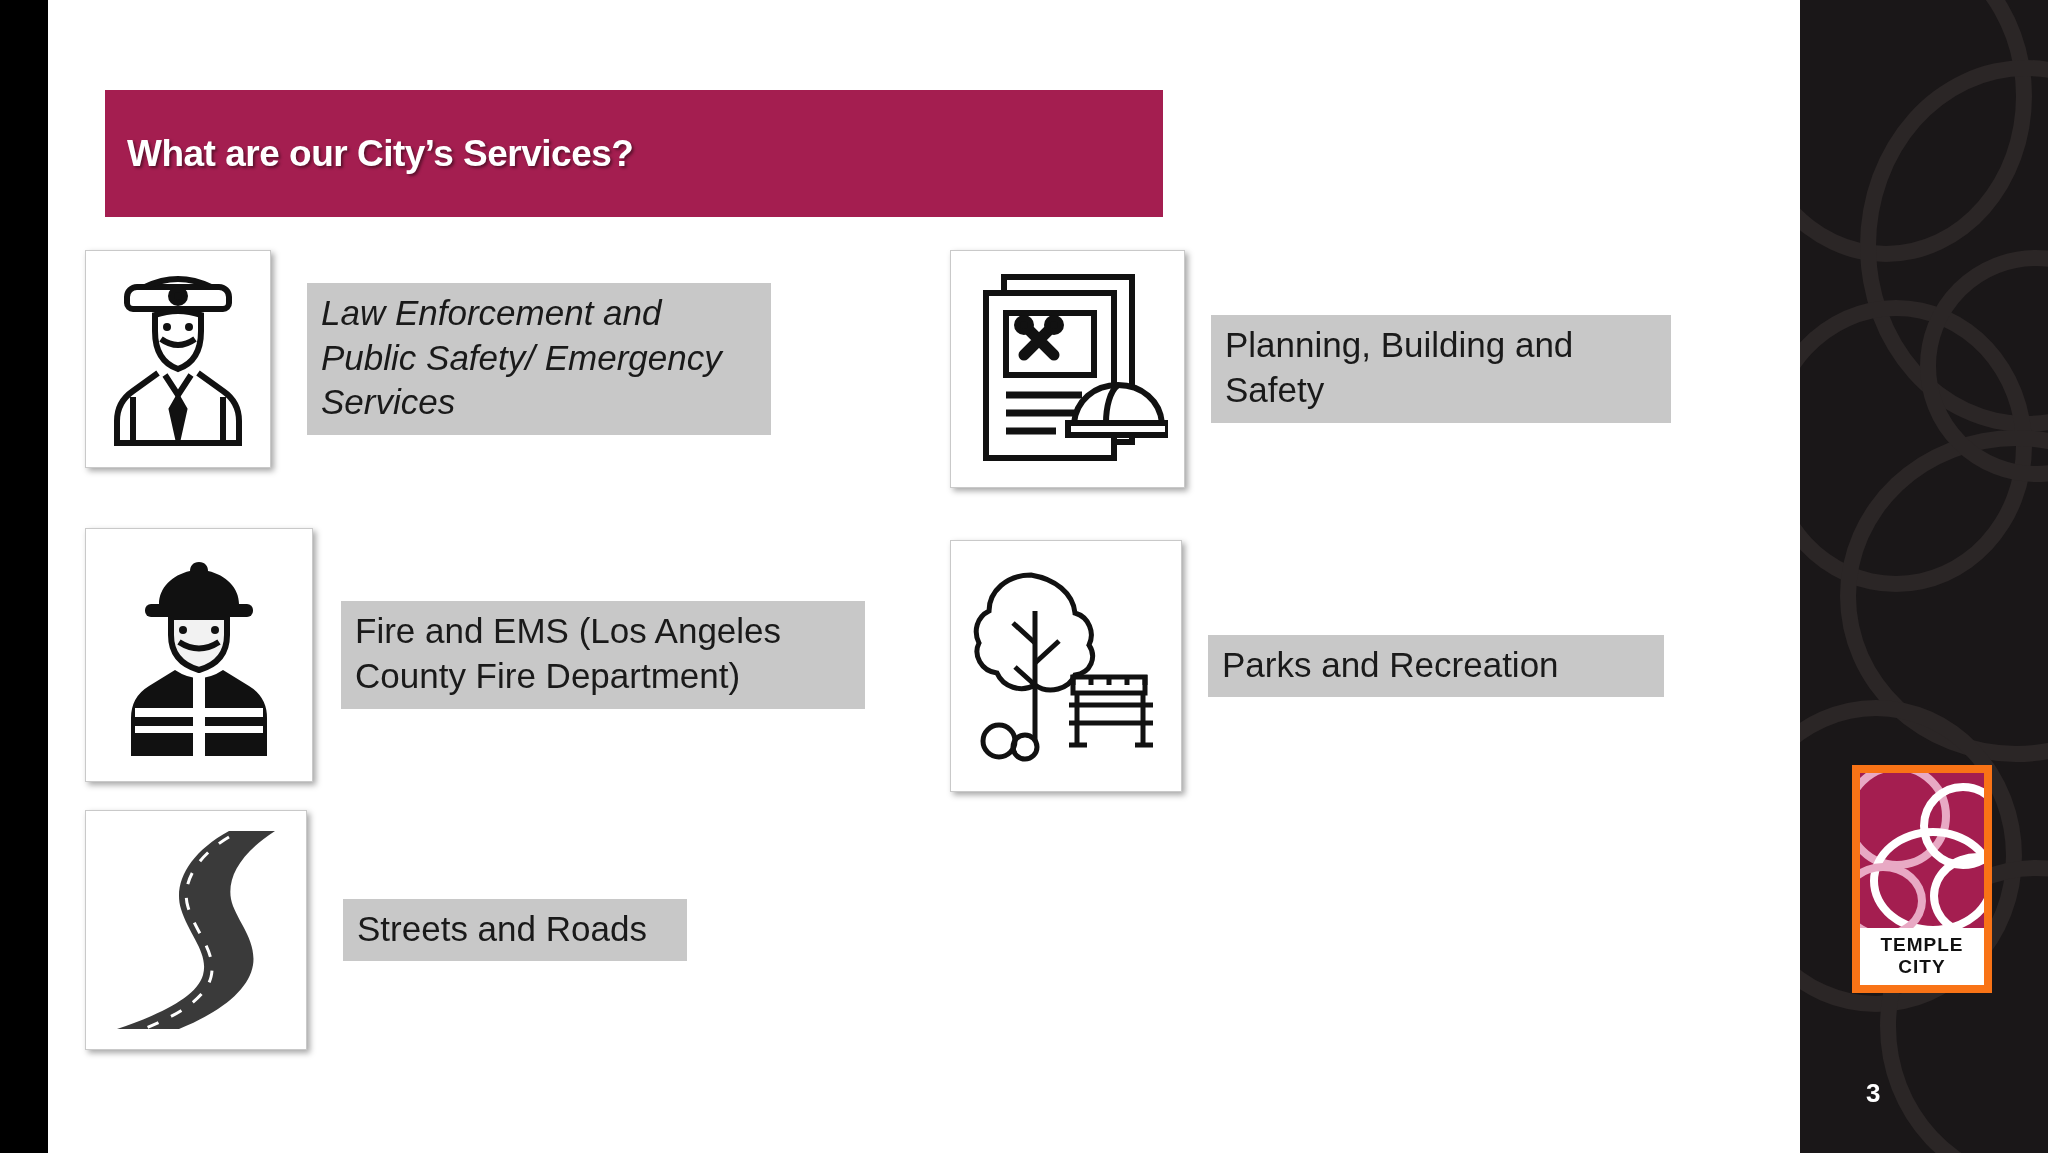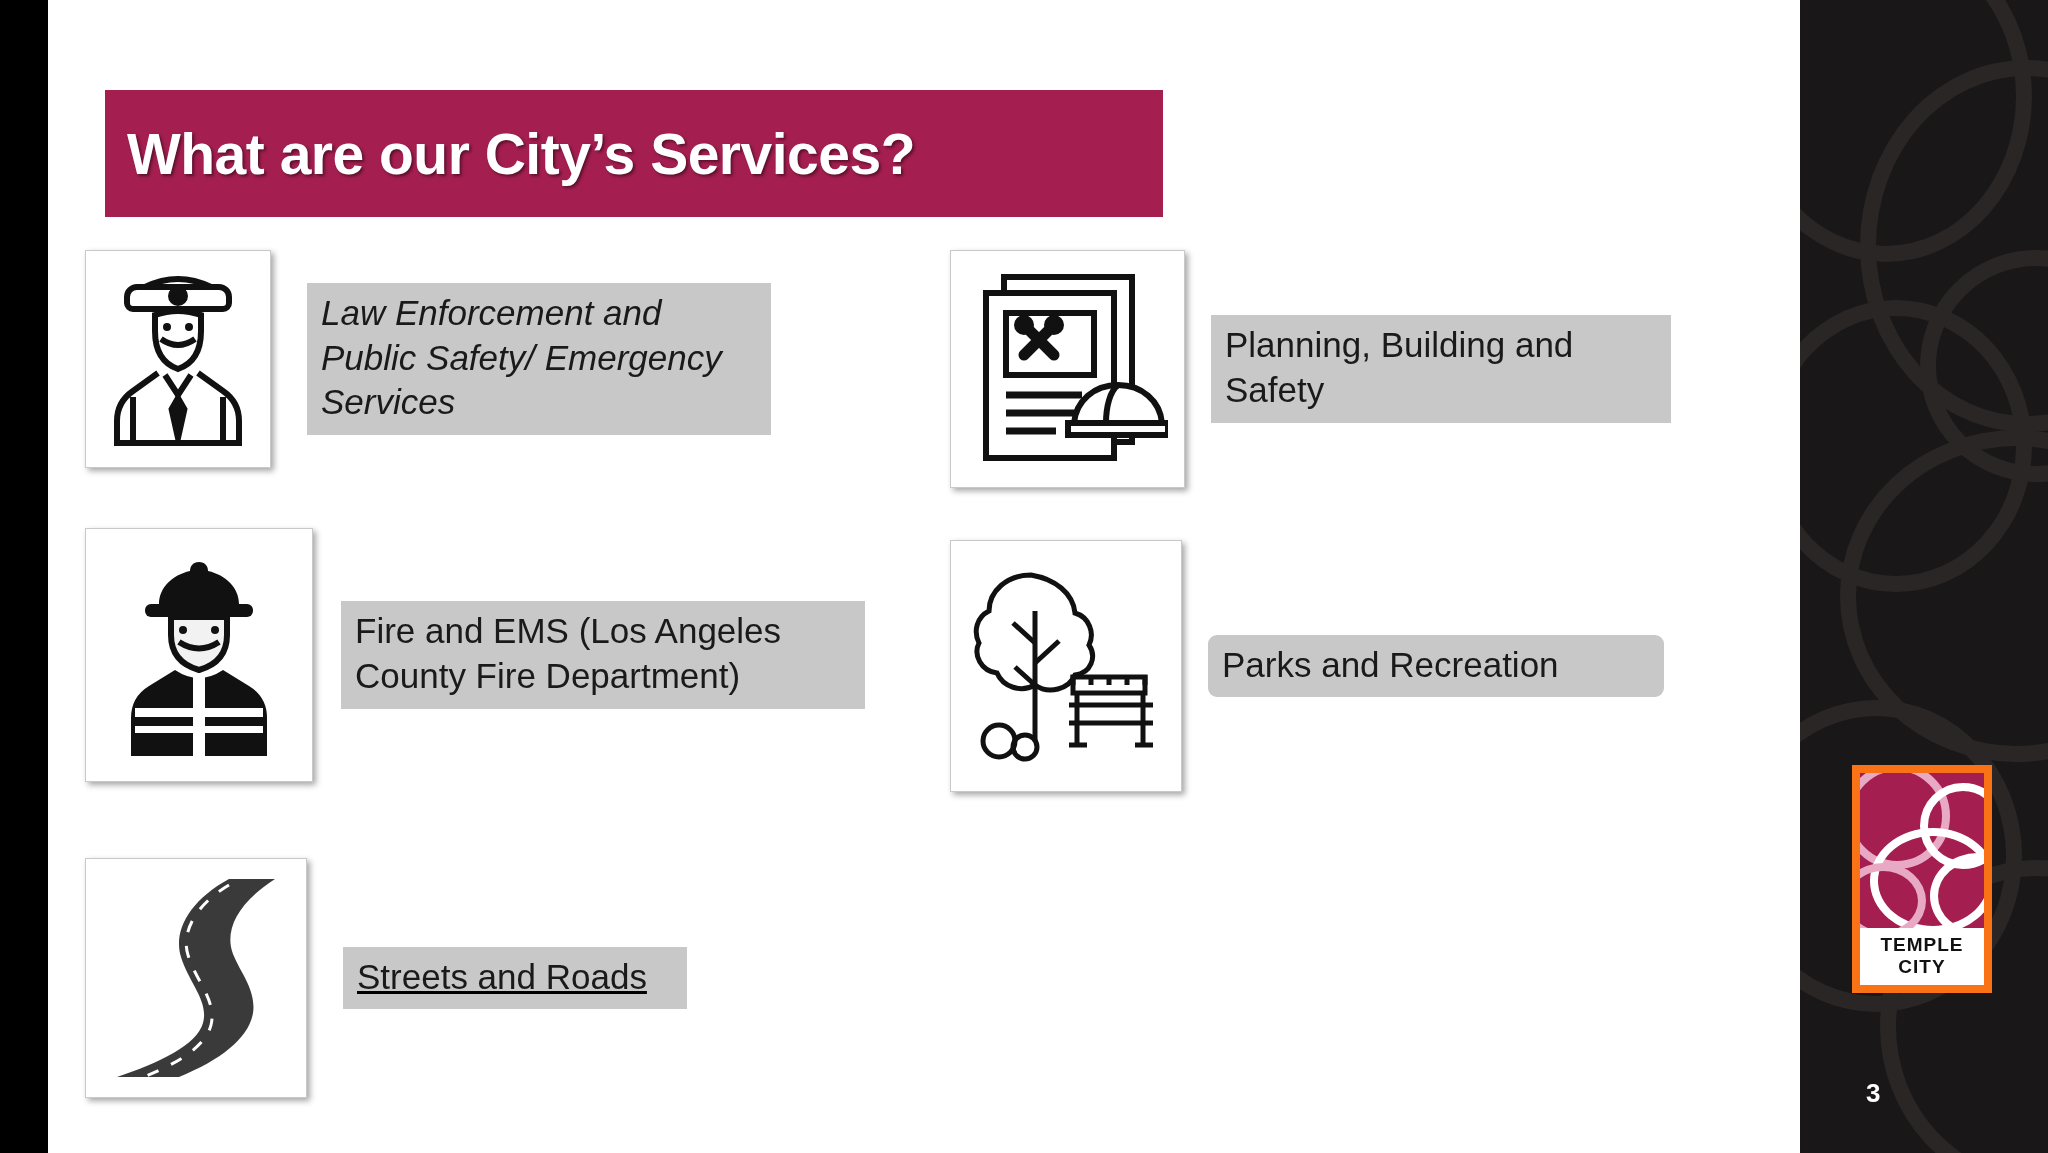--- a/index.html
+++ b/index.html
@@ -58,21 +58,21 @@
     left: 105px;
     top: 90px;
     width: 1058px;
     height: 127px;
     background: #a41e50;
     display: flex;
     align-items: center;
   }
   .title-text {
     color: #ffffff;
-    font-size: 57px;
+    font-size: 37px;
     font-weight: bold;
     letter-spacing: -0.5px;
     margin-left: 22px;
     text-shadow: 2px 2px 3px rgba(0,0,0,0.45);
   }
 
   
   .item {
     position: absolute;
     display: flex;
@@ -98,21 +98,21 @@
     display: inline-block;
   }
   .label-wrap {
     display: flex;
     align-items: center;
   }
 
   
   #item-law      { left: 85px;  top: 250px; font-style: italic; }
   #item-fire     { left: 85px;  top: 528px; }
-  #item-streets  { left: 85px;  top: 858px; text-decoration: underline; }
+  #item-streets  { left: 85px;  top: 810px; }
   #item-planning { left: 950px; top: 250px; }
   #item-parks    { left: 950px; top: 540px; }
 
   .gap-law      { width: 36px; }
   .gap-fire     { width: 28px; }
   .gap-streets  { width: 36px; }
   .gap-planning { width: 26px; }
   .gap-parks    { width: 26px; }
 
   
@@ -293,21 +293,21 @@
           <path d="M104 126 v-10 M122 126 v-10 M140 126 v-10 M158 126 v-10 M176 126 v-10"></path>
           <path d="M100 146 h84"></path>
           <path d="M100 164 h84"></path>
           <path d="M108 134 v52 M174 134 v52"></path>
           <path d="M100 186 h18 M166 186 h18"></path>
         </g>
       </svg>
     </div>
     <div class="gap-parks"></div>
     <div class="label-wrap" style="height:252px;">
-      <span class="label-box" style="width:456px;border-radius:9px;">Parks and Recreation</span>
+      <span class="label-box" style="width:456px;">Parks and Recreation</span>
     </div>
   </div>
 
   <div class="logo">
     <div class="logo-art">
       <div class="lp la1"></div>
       <div class="lp la2 w"></div>
       <div class="lp la3 w"></div>
       <div class="lp la4"></div>
       <div class="lp la5 w"></div>

